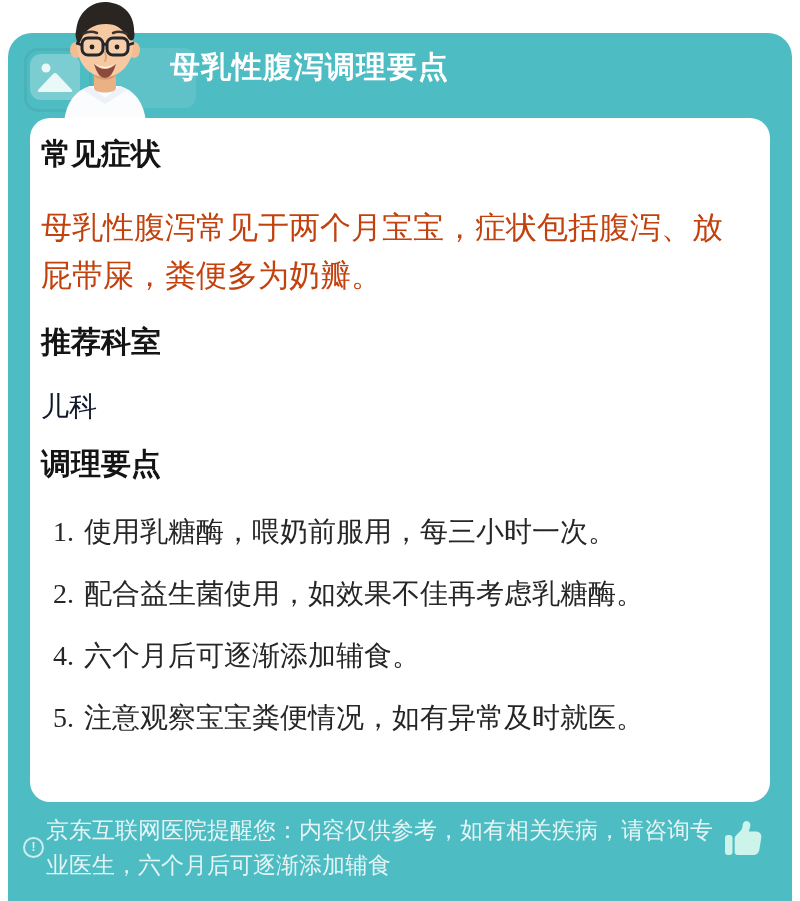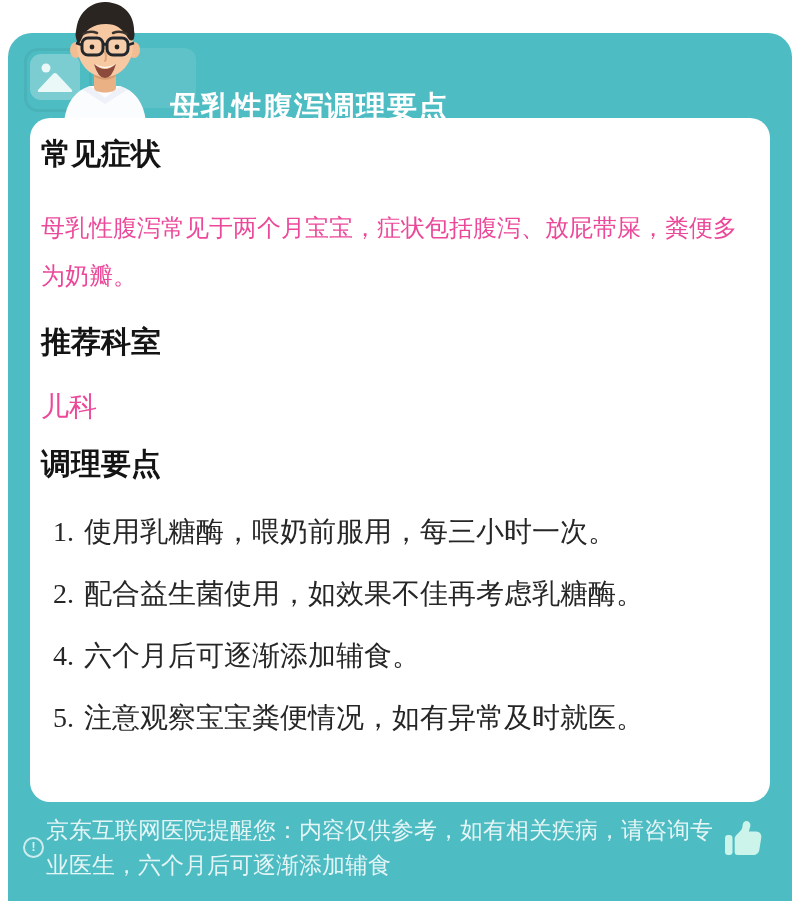--- a/index.html
+++ b/index.html
@@ -49,21 +49,20 @@
   
   .header-title {
     position: absolute;
     left: 170px; top: 51px;
     font-size: 30px;
     line-height: 32px;
     font-weight: 700;
     color: #ffffff;
     letter-spacing: 1px;
     white-space: nowrap;
-    margin-top: 40px;
   }
 
   
   .avatar {
     position: absolute;
     left: 46px; top: 0px;
     width: 118px; height: 122px;
   }
 
   
@@ -79,29 +78,29 @@
   .card h2 {
     margin: 0;
     font-size: 30px;
     line-height: 32px;
     font-weight: 700;
     color: #141414;
   }
   .card .sec-gap { margin-top: 26px; }
   .card p.body {
     margin: 34px 0 0 0;
-    font-size: 24px;
+    font-size: 31px;
     line-height: 48px;
-    color: #ec4899;
+    color: #c2410c;
   }
   .card p.single {
     margin: 34px 0 0 0;
     font-size: 28px;
     line-height: 30px;
-    color: #ec4899;
+    color: #0f172a;
   }
   .points {
     margin: 36px 0 0 12px;
     padding: 0;
     list-style: none;
   }
   .points li {
     margin: 0 0 30px 0;
     font-size: 28px;
     line-height: 32px;

